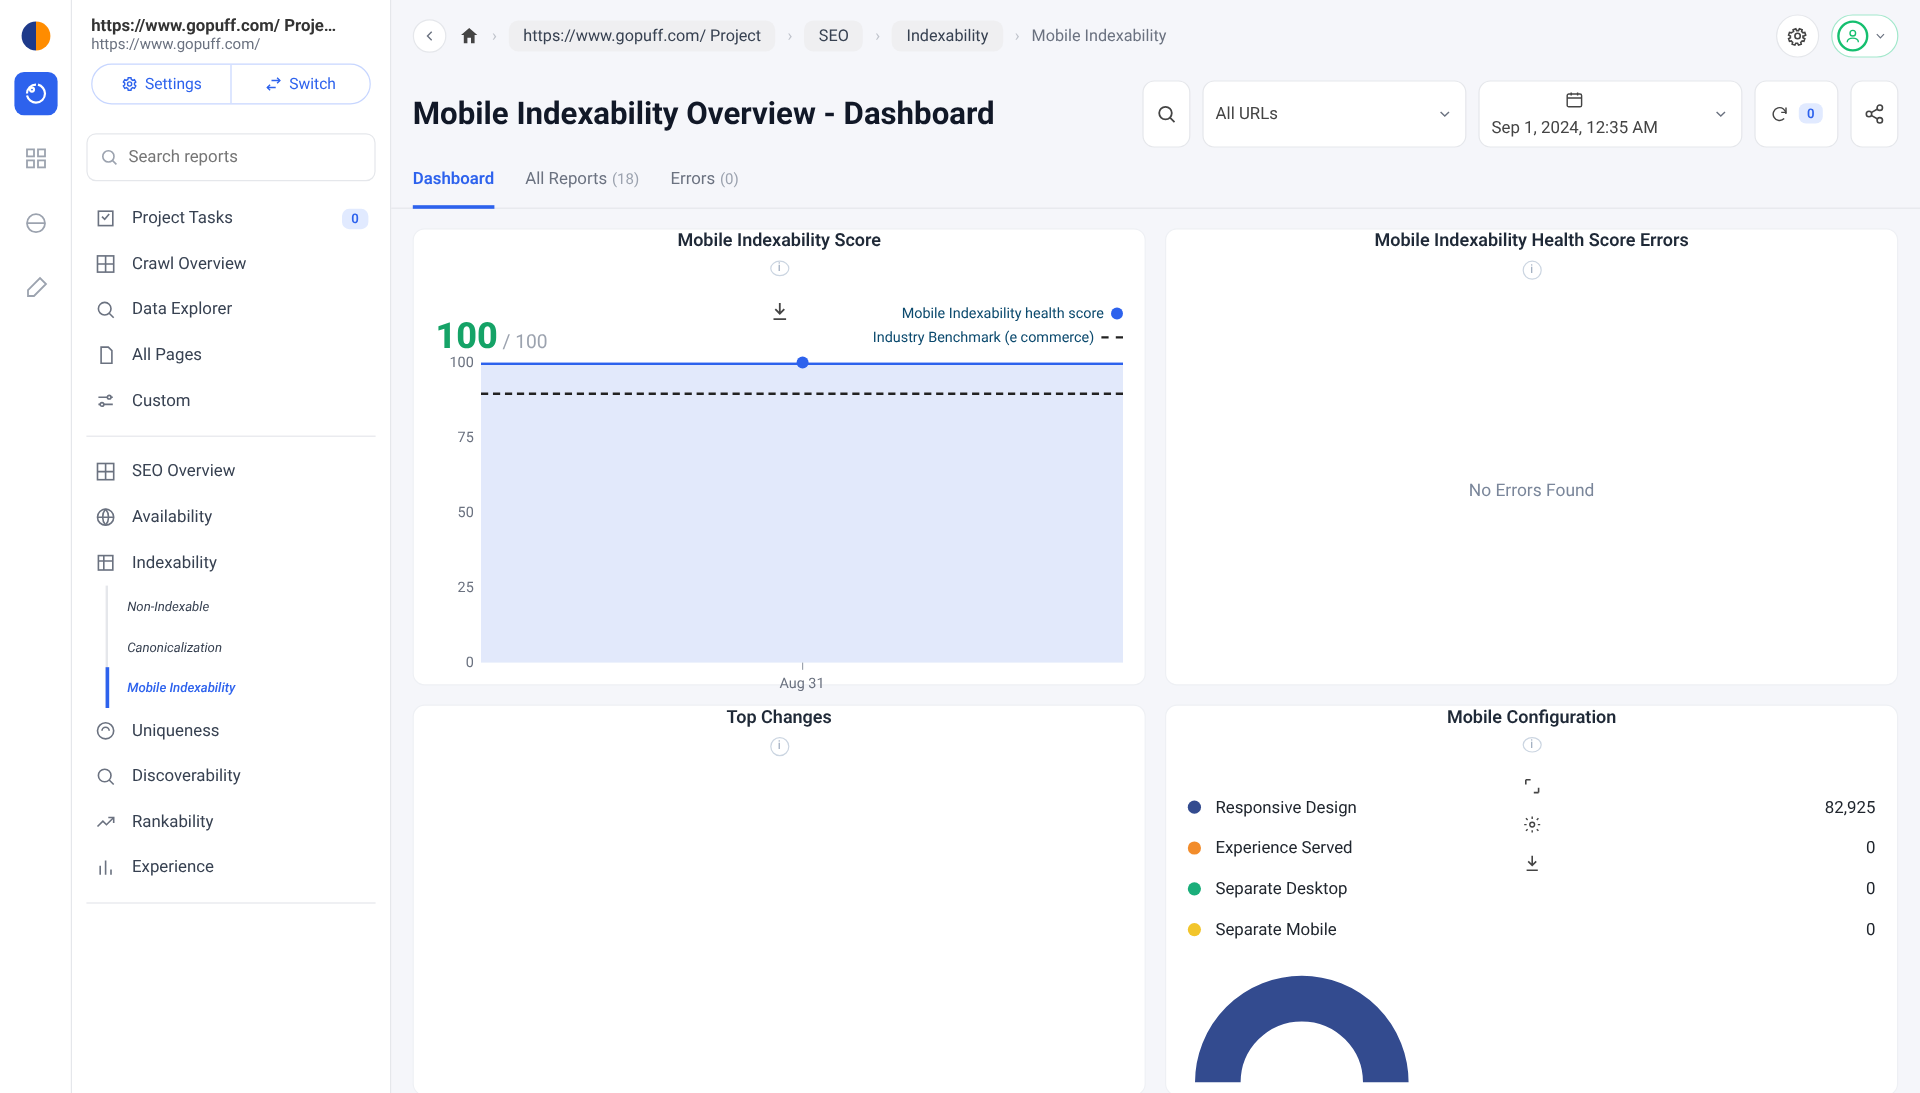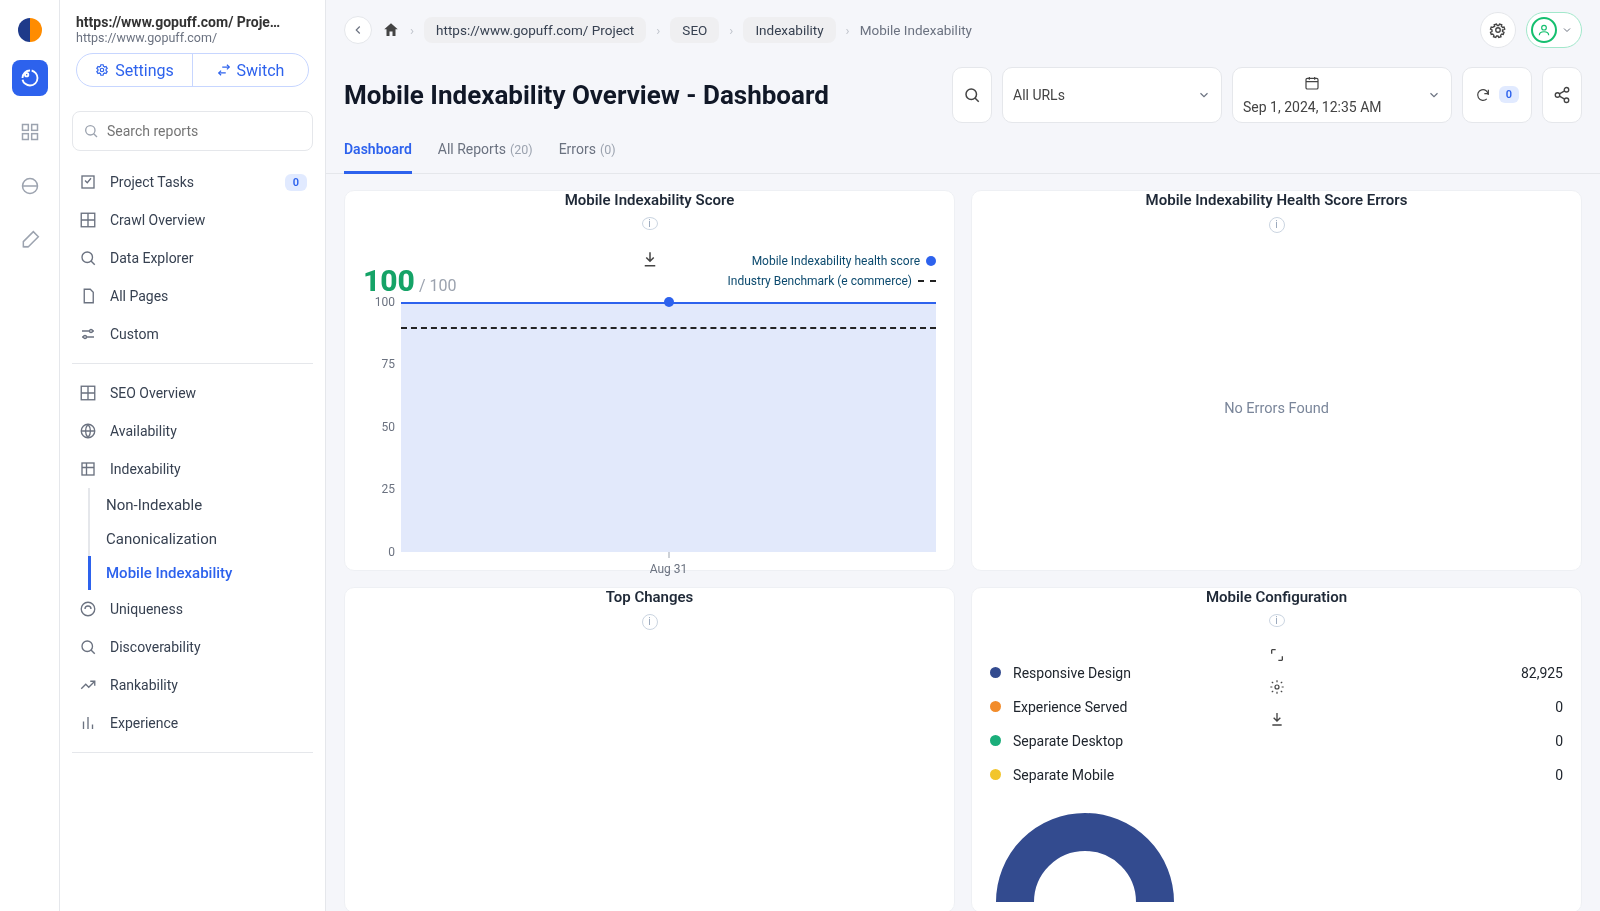--- a/index.html
+++ b/index.html
@@ -12,31 +12,31 @@
 .leftrail .railbtn { width: 36px; height: 36px; border-radius: 8px; display: flex; align-items: center; justify-content: center; color: #9ca3af; cursor: pointer; }
 .leftrail .railbtn.active { background: #2d62ed; color: #fff; }
 .leftrail .railbtn svg { width: 20px; height: 20px; }
 
 
 .sidebar { width: 266px; background: #fff; border-right: 1px solid #e5e7eb; padding: 14px 12px; display:flex; flex-direction:column; }
 .sitehead { padding: 0 4px 10px 4px; }
 .sitehead .title { font-size: 14px; font-weight: 700; white-space: nowrap; overflow: hidden; text-overflow: ellipsis; }
 .sitehead .sub { font-size: 12.5px; color: #6b7280; }
 .pillrow { display:flex; border:1px solid #c7d6ff; border-radius: 20px; overflow:hidden; margin-top:8px; }
-.pillrow .pill { flex:1; display:flex; align-items:center; justify-content:center; gap:6px; height:32px; font-size:16px; color:#2d62ed; cursor:pointer; }
+.pillrow .pill { flex:1; display:flex; align-items:center; justify-content:center; gap:6px; height:32px; font-size:13px; color:#2d62ed; cursor:pointer; }
 .pillrow .pill + .pill { border-left:1px solid #c7d6ff; }
 .searchbox { margin-top:14px; border:1px solid #e5e7eb; border-radius:8px; height:40px; display:flex; align-items:center; padding:0 10px; gap:8px; color:#9ca3af; }
 .searchbox input { border:none; outline:none; flex:1; font-size:14px; color:#374151; background:transparent; }
 .sidelist { margin-top:12px; }
 .sideitem { display:flex; align-items:center; height:38px; padding:0 6px; gap:12px; color:#374151; font-size:14px; cursor:pointer; border-radius:6px; }
 .sideitem .ico { width:20px; display:flex; align-items:center; justify-content:center; color:#6b7280; }
 .sideitem .badge { margin-left:auto; background:#e1eaff; color:#2d62ed; font-size:11px; font-weight:600; padding:2px 8px; border-radius:6px; }
 .sep { height:1px; background:#e5e7eb; margin:10px 0; }
 .subtree { border-left:2px solid #e5e7eb; margin-left:16px; }
-.subtree .subitem { height:34px; display:flex; align-items:center; padding-left:16px; font-size:15px; color:#374151; cursor:pointer; }
+.subtree .subitem { height:34px; display:flex; align-items:center; padding-left:16px; font-size:11px; color:#374151; cursor:pointer;font-style:italic; }
 .subtree .subitem.active { color:#2d62ed; border-left:3px solid #2d62ed; margin-left:-2px; padding-left:15px; font-weight:500; }
 
 
 .main { flex:1; display:flex; flex-direction:column; min-width:0; }
 .topbar { height:62px; display:flex; align-items:center; padding:0 18px; gap:10px; }
 .circlebtn { width:28px; height:28px; border-radius:50%; border:1px solid #e5e7eb; background:#fff; display:flex; align-items:center; justify-content:center; color:#6b7280; cursor:pointer; flex-shrink:0;}
 .crumbs { display:flex; align-items:center; gap:10px; font-size:13.5px; color:#6b7280; flex:1; min-width:0; }
 .crumbs .chip { background:#efeff1; padding:5px 12px; border-radius:8px; color:#374151; cursor:pointer; }
 .crumbs .sep-icon { color:#c0c4cc; }
 .crumbs .plain { color:#6b7280; }
@@ -366,21 +366,21 @@
           </svg>
       </div>
     </div>
 
     <div class="tabs">
       <div class="tab active">
           <span>Dashboard</span>
         </div>
       <div class="tab">
           <span>All Reports</span> 
-          <span class="cnt">(20)</span>
+          <span class="cnt">(18)</span>
         </div>
       <div class="tab">
           <span>Errors</span> 
           <span class="cnt">(0)</span>
         </div>
     </div>
 
     <div class="content">
 
       <div class="card">

